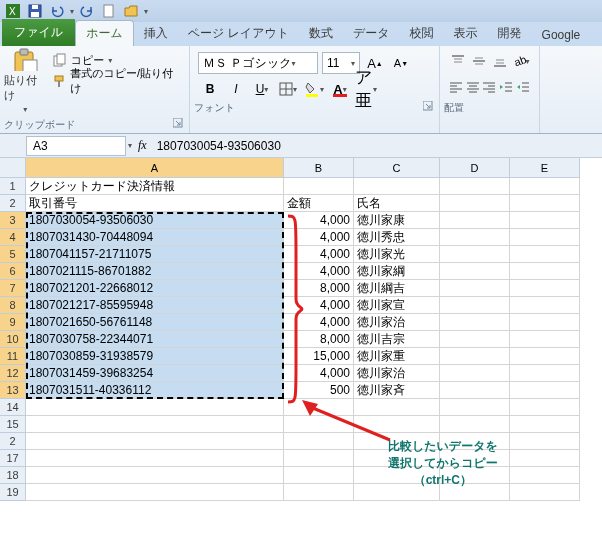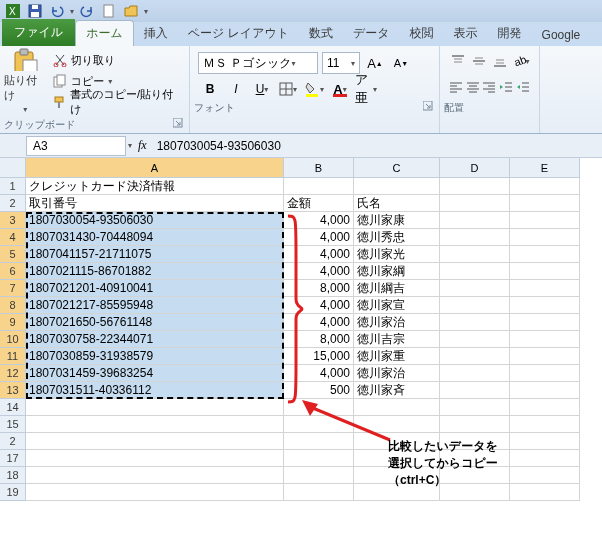--- a/index.html
+++ b/index.html
@@ -60,21 +60,21 @@
 .cell.colB.lbl { justify-content: flex-start; }
 .selected { background: #c6dcf0; }
 
 
 .marquee { position: absolute; border: 2px dashed #000; pointer-events: none; left: 26px; top: 54px; width: 258px; height: 187px; }
 
 
 .bracket { position: absolute; left: 286px; top: 56px; width: 18px; height: 186px; }
 .bracket svg { position: absolute; left: 0; top: 0; }
 .arrow { position: absolute; left: 300px; top: 240px; }
-.annotation { position: absolute; left: 388px; top: 280px; color: #000000; font-size: 12px; line-height: 1.4; font-weight: bold; white-space: nowrap; }
+.annotation { position: absolute; left: 388px; top: 280px; color: #0f766e; font-size: 12px; line-height: 1.4; font-weight: bold; white-space: nowrap; text-align: center; }
 
 .chev { font-size: 8px; color: #555; }
 </style>
 </head>
 <body>
 
 <div class="titlebar">
   <div class="qat-item">
     <svg width="14" height="14">
         <rect width="14" height="14" fill="#2e7c25"></rect>
@@ -136,28 +136,20 @@
             <rect x="4" y="4" width="18" height="24" rx="2" fill="#f0c454" stroke="#a87a1f"></rect>
             <rect x="9" y="1" width="8" height="6" rx="1" fill="#bbb" stroke="#777"></rect>
             <rect x="12" y="12" width="14" height="18" fill="#fff" stroke="#888"></rect>
           </svg>
         <span>貼り付け</span>
         <span class="chev">▾</span>
       </div>
       <div class="stackcol">
         <div class="smallbtn">
           <svg width="14" height="14">
-              <path d="M3 2 L11 12 M11 2 L3 12" stroke="#444" stroke-width="1"></path>
-              <circle cx="3" cy="12" r="2" fill="none" stroke="#c33"></circle>
-              <circle cx="11" cy="12" r="2" fill="none" stroke="#c33"></circle>
-            </svg>
-          <span>切り取り</span>
-        </div>
-        <div class="smallbtn">
-          <svg width="14" height="14">
               <rect x="1" y="3" width="8" height="10" fill="#fff" stroke="#888"></rect>
               <rect x="4" y="1" width="8" height="10" fill="#fff" stroke="#888"></rect>
             </svg>
           <span>コピー</span>
           <span class="chev">▾</span>
         </div>
         <div class="smallbtn">
           <svg width="14" height="14">
               <rect x="2" y="2" width="8" height="5" fill="#f0c454" stroke="#a87a1f"></rect>
               <rect x="5" y="7" width="2" height="6" fill="#888"></rect>
@@ -221,21 +213,21 @@
           <span class="chev">▾</span>
         </div>
       <div class="iconbtn">
           <span style="font-size:13px;font-weight:bold">A</span>
           <svg width="14" height="4" style="position:absolute;margin-top:14px">
             <rect width="14" height="3" fill="#e02020"></rect>
           </svg>
           <span class="chev">▾</span>
         </div>
       <div class="iconbtn">
-          <span style="font-size:13px">ア亜</span>
+          <span style="font-size:17px">ア亜</span>
           <span class="chev">▾</span>
         </div>
     </div>
     <div class="group-label">
       <span>フォント</span>
       <svg class="launcher">
           <rect x="0" y="0" width="9" height="9" fill="none" stroke="#7a8a9c"></rect>
           <path d="M3 3 L7 7 M7 4 L7 7 L4 7" stroke="#7a8a9c" fill="none"></path>
         </svg>
     </div>
@@ -382,21 +374,21 @@
       <div class="row">
         <div class="rowhdr sel">6</div>
         <div class="cell colA selected">1807021115-86701882</div>
         <div class="cell colB">4,000</div>
         <div class="cell colC">徳川家綱</div>
         <div class="cell colD"></div>
         <div class="cell colE"></div>
       </div>
       <div class="row">
         <div class="rowhdr sel">7</div>
-        <div class="cell colA selected">1807021201-40910041</div>
+        <div class="cell colA selected">1807021201-22668012</div>
         <div class="cell colB">8,000</div>
         <div class="cell colC">徳川綱吉</div>
         <div class="cell colD"></div>
         <div class="cell colE"></div>
       </div>
       <div class="row">
         <div class="rowhdr sel">8</div>
         <div class="cell colA selected">1807021217-85595948</div>
         <div class="cell colB">4,000</div>
         <div class="cell colC">徳川家宣</div>

